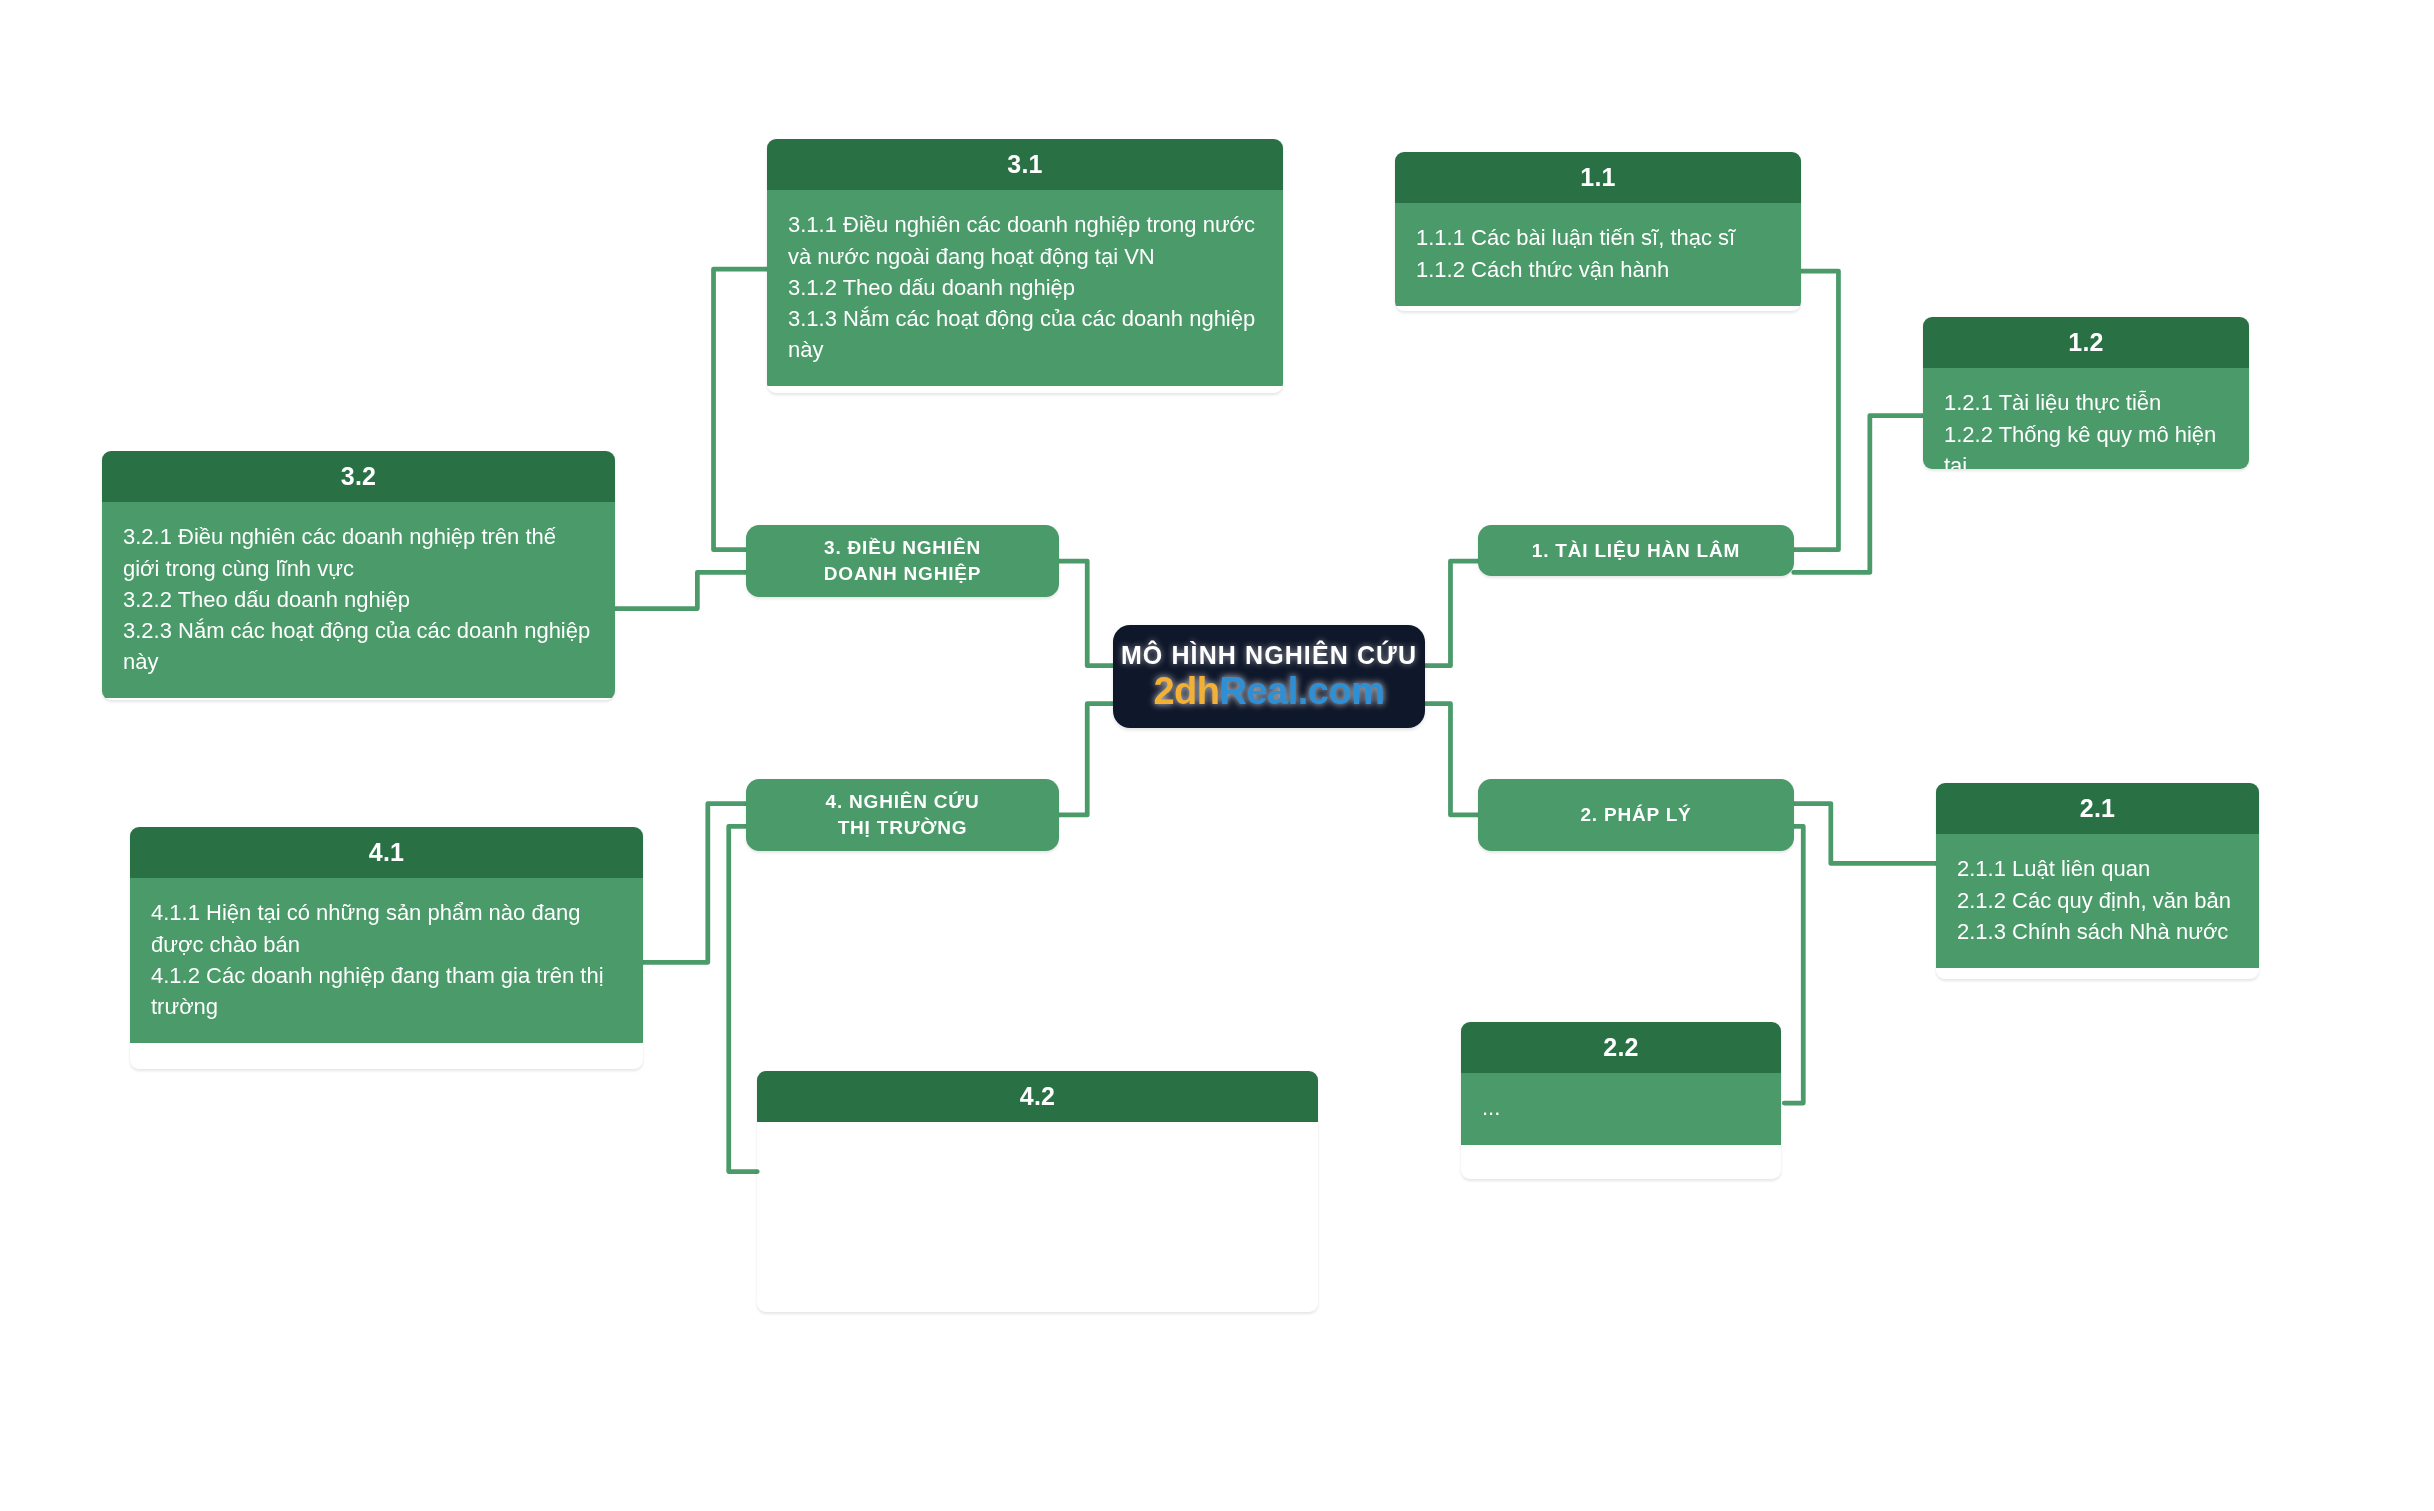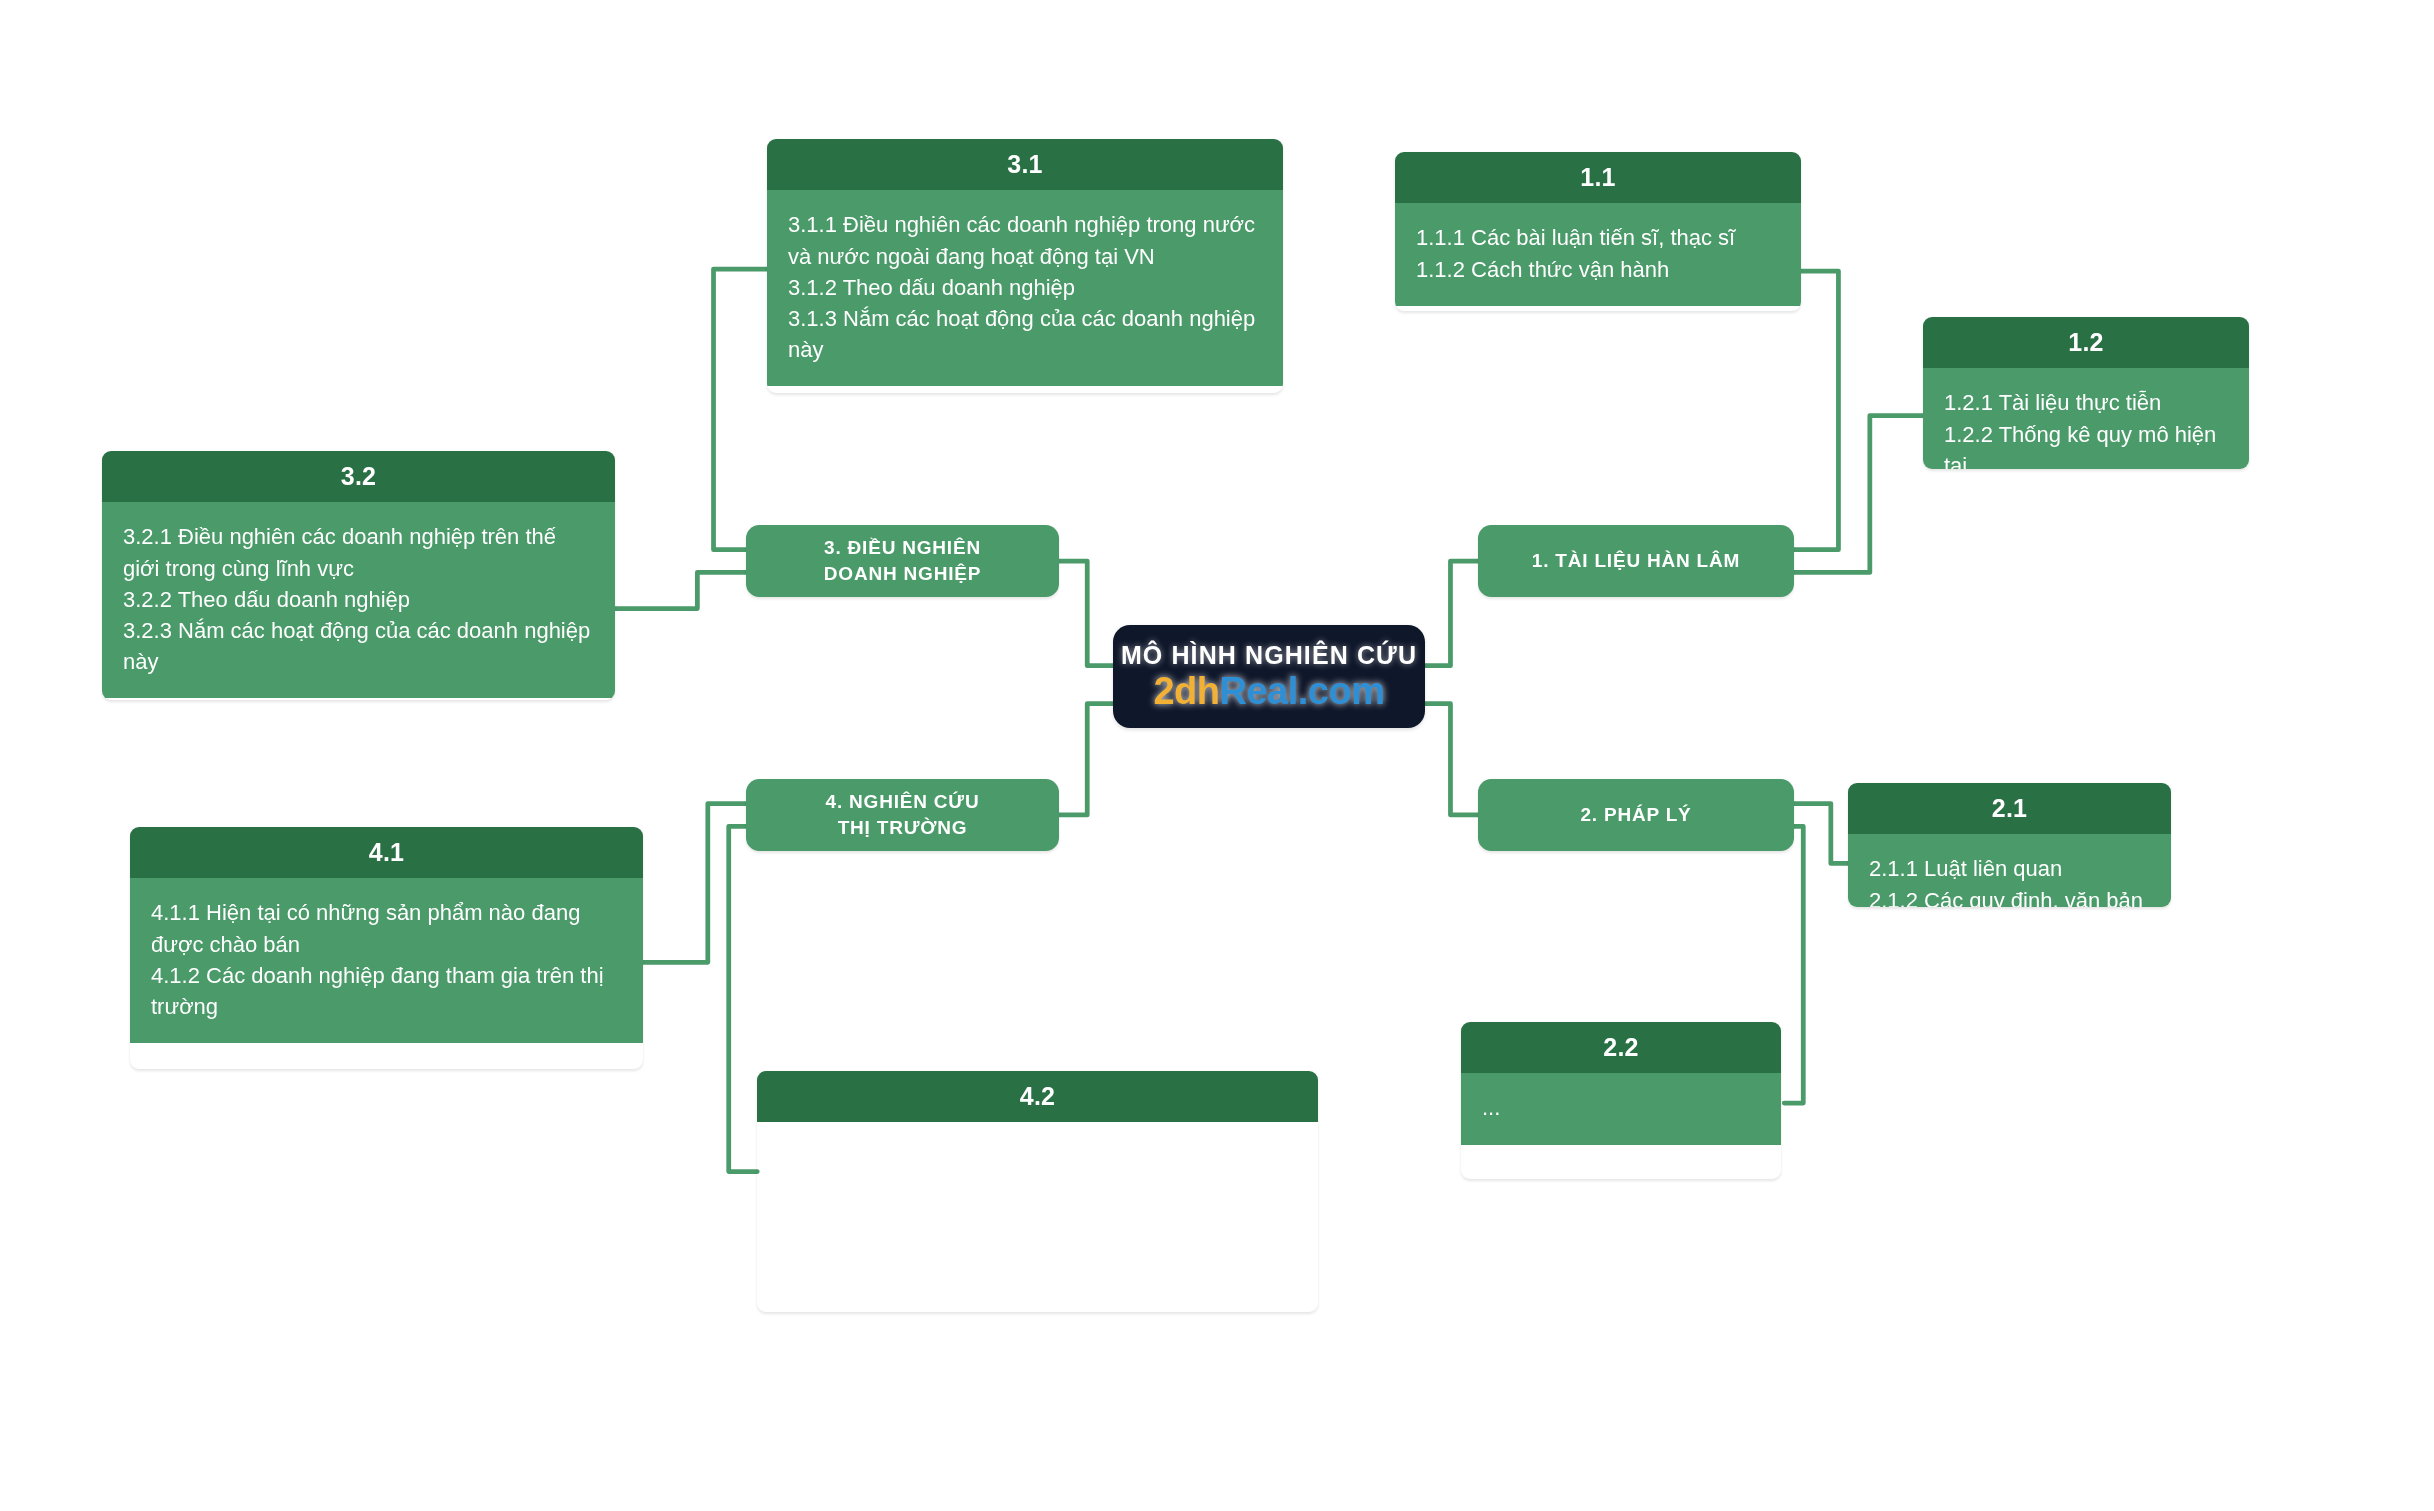--- a/index.html
+++ b/index.html
@@ -145,21 +145,21 @@
     <path d="M 784,869 L 766,869 L 766,1232 L 796,1232"></path>
   </svg>
 
   <div id="central" style="left:1113px; top:625px; width:312px; height:103px;">
     <div class="c-title">MÔ HÌNH NGHIÊN CỨU</div>
     <div class="c-logo">
       <span class="l1">2dh</span><span class="l2">Real.com</span>
     </div>
   </div>
 
-  <div class="branch" style="left:1478px; top:525px; width:316px; height:72px;">1. TÀI LIỆU HÀN LÂM</div>
+  <div class="branch" style="left:1478px; top:525px; width:316px; height:51px;">1. TÀI LIỆU HÀN LÂM</div>
 
   <div class="branch" style="left:1478px; top:779px; width:316px; height:72px;">2. PHÁP LÝ</div>
 
   <div class="branch" style="left:746px; top:525px; width:313px; height:72px;">3. ĐIỀU NGHIÊN
 DOANH NGHIỆP</div>
 
   <div class="branch" style="left:746px; top:779px; width:313px; height:72px;">4. NGHIÊN CỨU
 THỊ TRƯỜNG</div>
 
   <div class="node" style="left:1395px; top:152px; width:406px; height:159px;">
@@ -167,21 +167,21 @@
     <div class="body">1.1.1 Các bài luận tiến sĩ, thạc sĩ
 1.1.2 Cách thức vận hành</div>
   </div>
 
   <div class="node" style="left:1923px; top:317px; width:326px; height:152px;">
     <div class="hdr">1.2</div>
     <div class="body">1.2.1 Tài liệu thực tiễn
 1.2.2 Thống kê quy mô hiện tại</div>
   </div>
 
-  <div class="node" style="left:1848px; top:783px; width:323px; height:124px;">
+  <div class="node" style="left:1936px; top:783px; width:323px; height:196px;">
     <div class="hdr">2.1</div>
     <div class="body">2.1.1 Luật liên quan
 2.1.2 Các quy định, văn bản
 2.1.3 Chính sách Nhà nước</div>
   </div>
 
   <div class="node" style="left:1461px; top:1022px; width:320px; height:157px;">
     <div class="hdr">2.2</div>
     <div class="body">...</div>
   </div>

